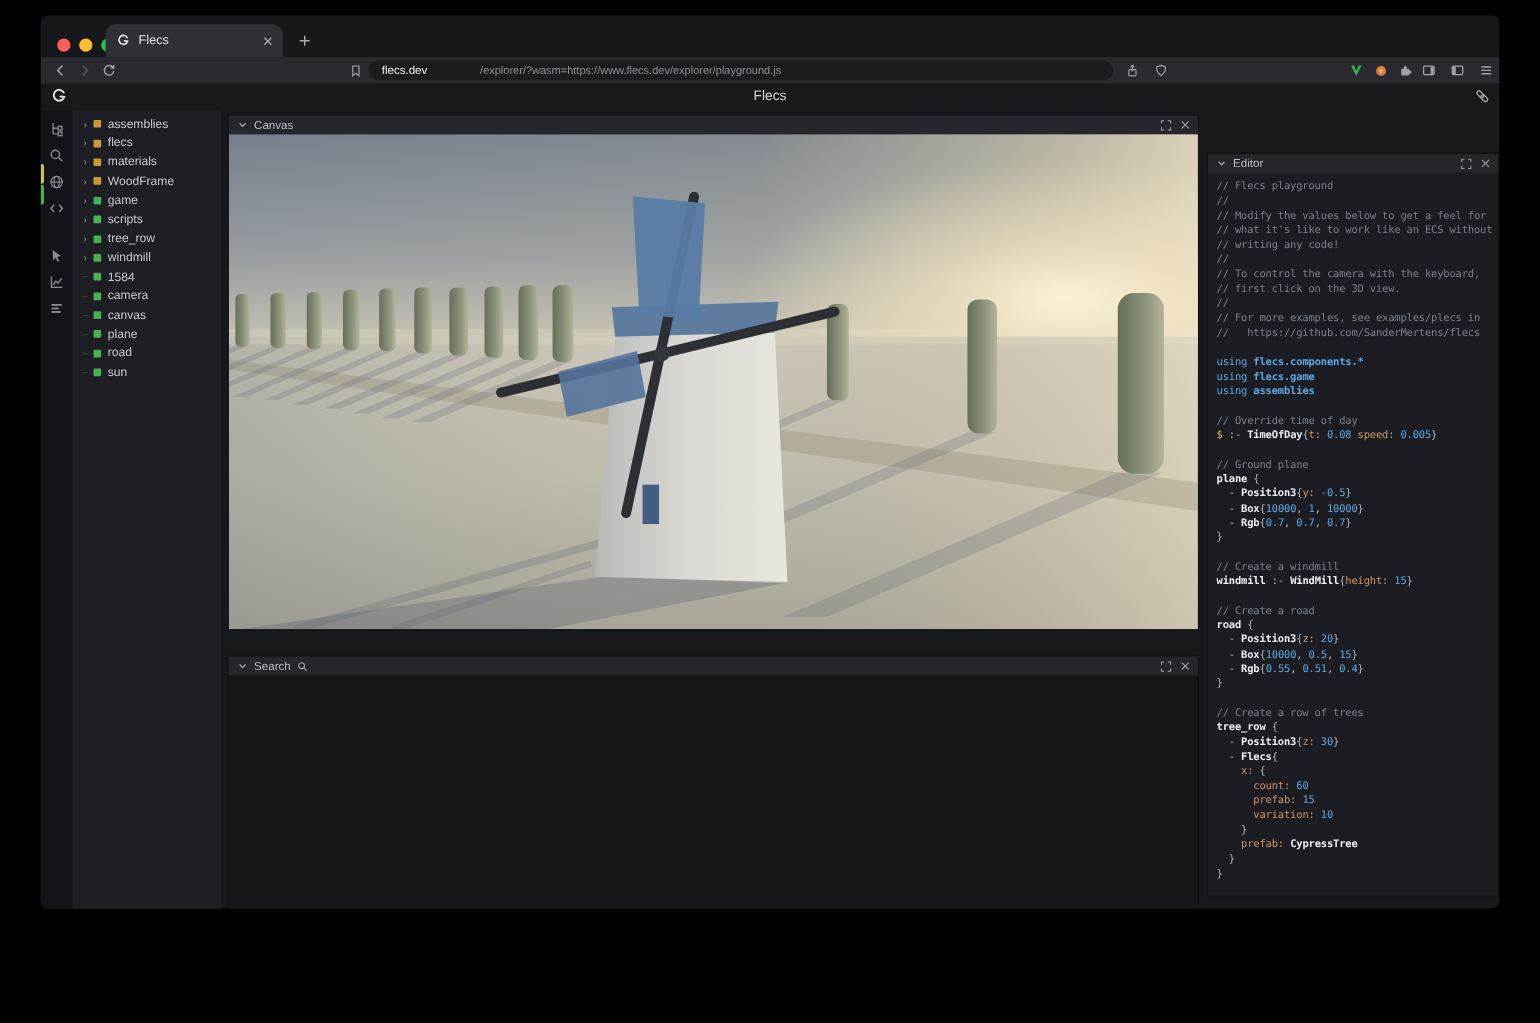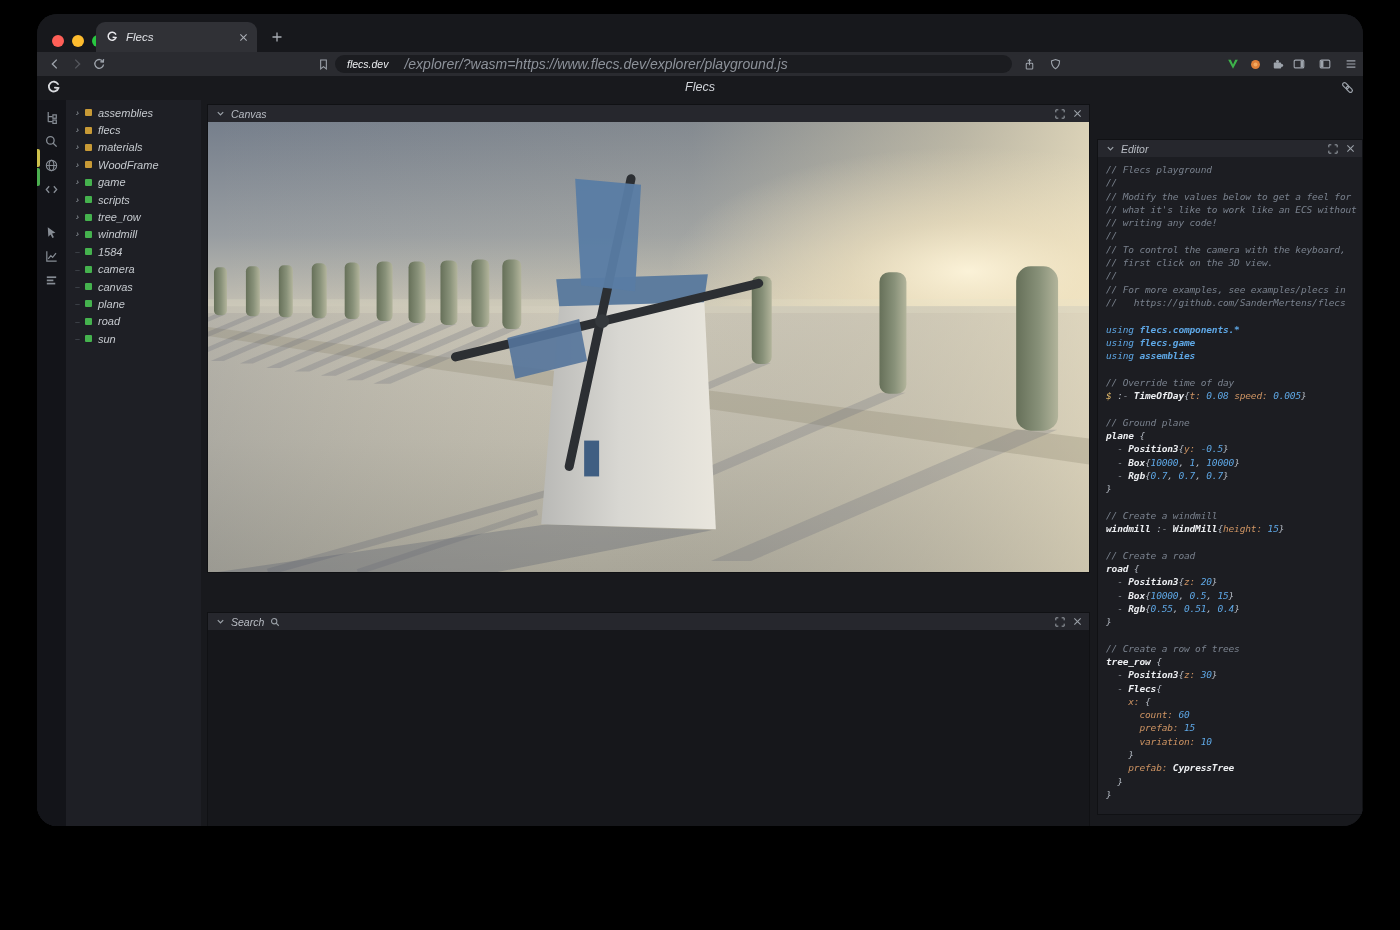--- a/index.html
+++ b/index.html
@@ -1,38 +1,38 @@
 <!DOCTYPE html>
 <html><head>
 <meta charset="utf-8">
 <style>
   * { margin:0; padding:0; box-sizing:border-box; }
   body { background:#000; font-family:"Liberation Sans", sans-serif; }
   .stage { position:relative; width:1400px; height:930px; background:#000; overflow:hidden; }
   .window { position:absolute; left:37px; top:14px; width:1326px; height:812px;
-            background:#18191d; border-radius:20px; overflow:hidden;
-            box-shadow:0 12px 48px rgba(0,0,0,.8);font-style:italic; }
+            background:#18191d; border-radius:7px; overflow:hidden;
+            box-shadow:0 12px 48px rgba(0,0,0,.8); }
 
   
   .tabbar { position:absolute; left:0; top:0; width:100%; height:38px; background:#17181c; }
   .traffic { position:absolute; left:15px; top:21px; display:flex; gap:8px; }
   .tl { width:12px; height:12px; border-radius:50%; }
   .tl.red{background:#ff5f57} .tl.yellow{background:#febc2e} .tl.green{background:#28c840}
   .tab { position:absolute; left:59px; top:8px; width:161px; height:30px; background:#303136;
          border-radius:9px 9px 0 0; display:flex; align-items:center; padding:0 9px; gap:7px; }
   .tab-title { font-size:11.5px; color:#dfe1e5; flex:1; }
   .icon-btn { display:flex; align-items:center; justify-content:center; cursor:default; }
   .newtab { position:absolute; left:230px; top:13px; width:20px; height:20px; }
 
   .toolbar { position:absolute; left:0; top:38px; width:100%; height:24px; background:#2a2b30; }
   .toolbar .tbtn { position:absolute; top:2px; width:20px; height:20px; display:flex; align-items:center; justify-content:center; }
   .urlbar { position:absolute; left:298px; top:3px; width:677px; height:18px; border-radius:9px;
-            background:#1b1c20; display:flex; align-items:center; padding:0 12px; overflow:hidden; white-space:nowrap;gap:16px; }
+            background:#1b1c20; display:flex; align-items:center; padding:0 12px; overflow:hidden; white-space:nowrap; }
   .url-host { font-size:10.5px; color:#eceef1; }
-  .url-rest { font-size:14px; color:#8d929a; }
+  .url-rest { font-size:10px; color:#8d929a;margin-left:48px; }
 
   
   .page { position:absolute; left:0; top:62px; right:0; bottom:0; background:#18191d; }
   .page-header { position:relative; height:24px; }
   .page-title { position:absolute; left:0; right:0; top:4px; text-align:center; font-size:12.5px; color:#d2d5da; }
   .page-logo { position:absolute; left:8px; top:3px; }
   .header-link { position:absolute; right:8px; top:4px; }
   .page-body { position:absolute; left:0; top:24px; right:0; bottom:0; }
 
   .icon-rail { position:absolute; left:0; top:0; width:29px; height:780px; background:#131419; }
@@ -53,21 +53,21 @@
   .panel { position:absolute; border:1px solid #101114; background:#1b1c21; }
   .panel-header { height:17px; background:#26272d; display:flex; align-items:center; padding:0 6px; gap:5px; }
   .panel-title { font-size:10.5px; color:#b9bdc4; }
   .panel-spacer { flex:1; }
   .phicon { width:12px; height:12px; display:flex; align-items:center; justify-content:center; }
 
   .canvas-panel { left:170px; top:4px; width:883px; height:469px; }
   .canvas-body { position:absolute; left:0; top:17px; right:0; bottom:0; }
   .canvas-body svg { display:block; width:100%; height:100%; }
 
-  .search-panel { left:170px; top:512px; width:883px; height:294px; }
+  .search-panel { left:170px; top:496px; width:883px; height:294px; }
   .search-body { position:absolute; left:0; top:17px; right:0; bottom:0; background:#16171b; }
 
   .editor-panel { left:1060px; top:4px; width:266px; height:676px;margin-top:35px; }
   .editor-body { position:absolute; left:0; top:17px; right:0; bottom:0; background:#1c1d22;
                  padding:6px 0 0 8px; overflow:hidden; }
   .code-line { font-family:"DejaVu Sans Mono", monospace; font-size:9.5px; line-height:13.3px;
                letter-spacing:-0.15px; white-space:pre; }
   .tk-c{color:#79818d} .tk-k{color:#5ea7e5} .tk-m{color:#5ea7e5;font-weight:bold}
   .tk-s{color:#e0b76a} .tk-t{color:#eceef1;font-weight:bold} .tk-e{color:#eceef1;font-weight:bold}
   .tk-a{color:#ce9463} .tk-n{color:#5ea7e5} .tk-p{color:#b3b9c2}

